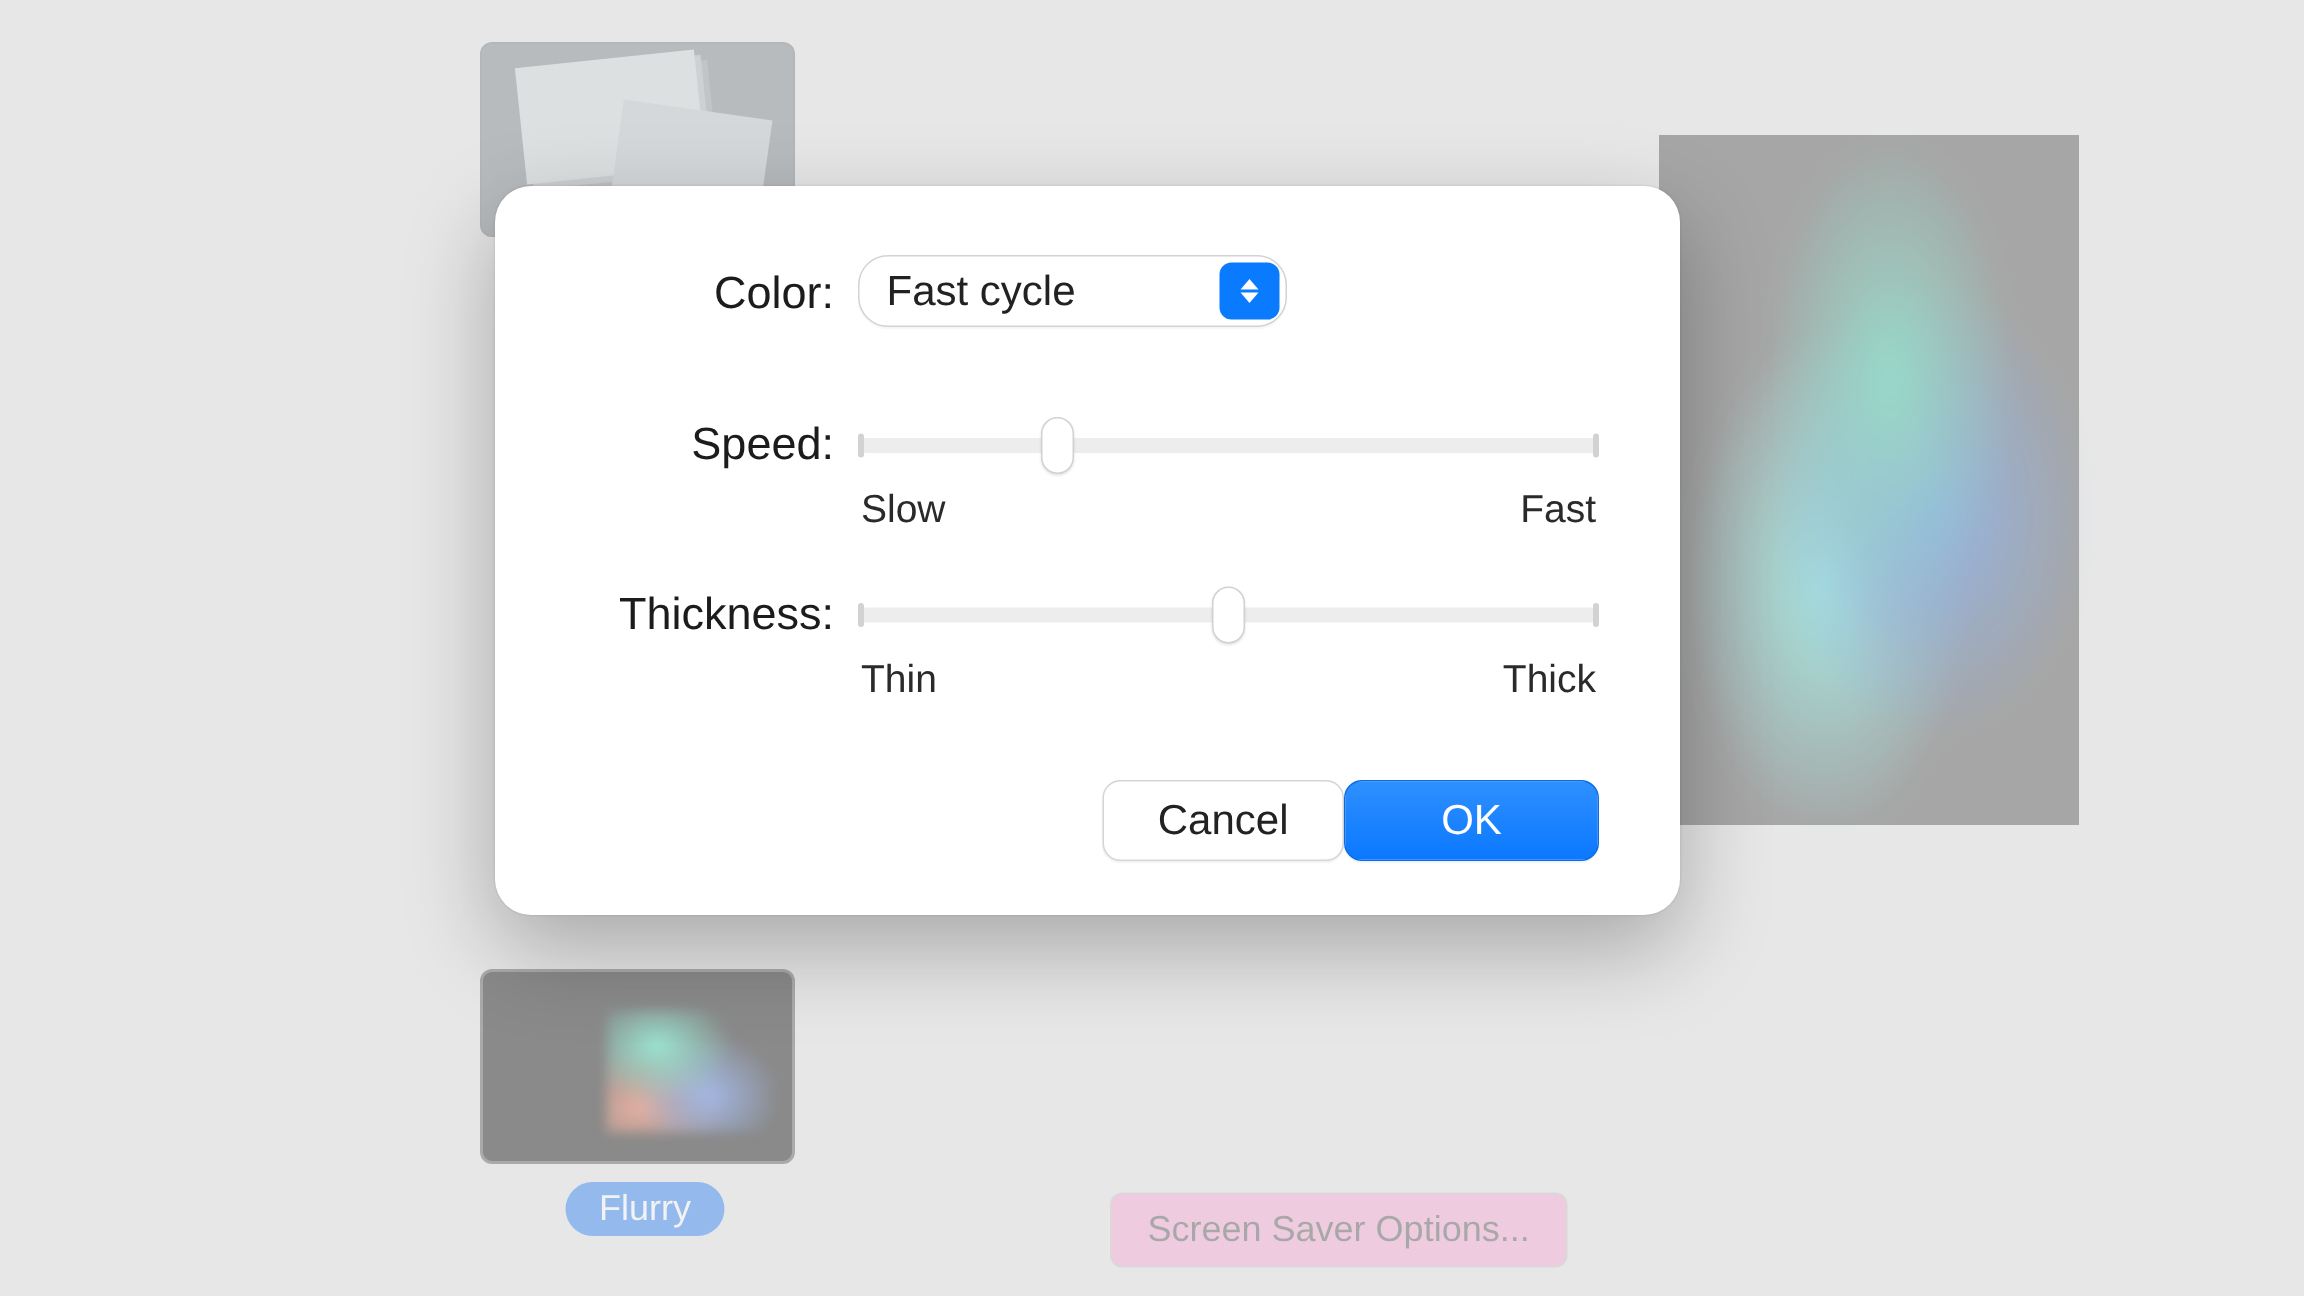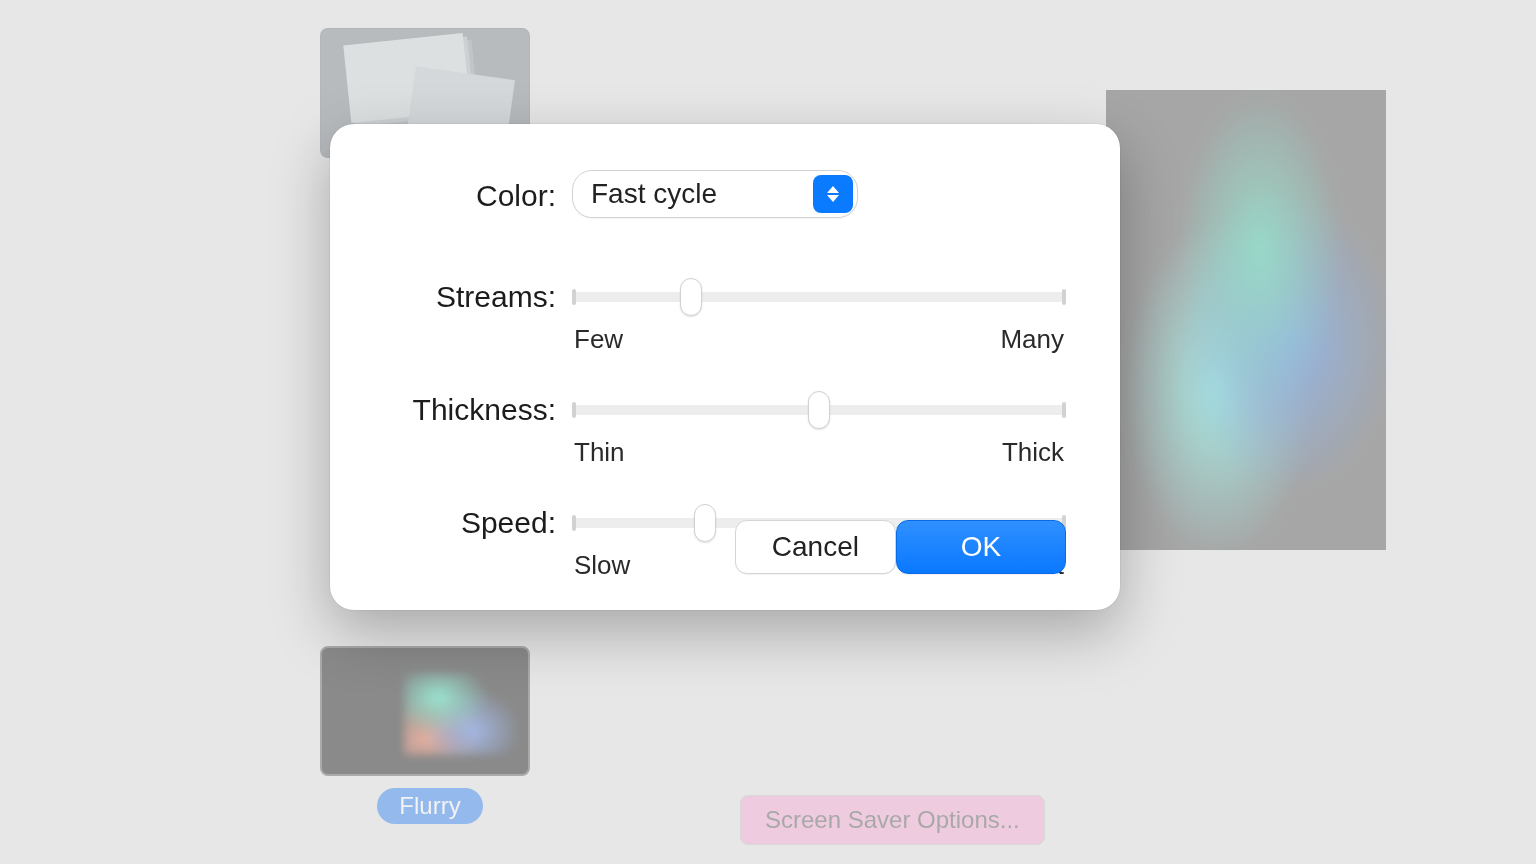--- a/index.html
+++ b/index.html
@@ -284,62 +284,48 @@
     <div class="row-label">Color:</div>
     <div class="select">
       <span>Fast cycle</span>
       <span class="select-chevrons">
         <span class="chev-up"></span>
           <span class="chev-down"></span>
       </span>
     </div>
   </div>
 
+
   <div class="row">
-    <div class="row-label">Streams:</div>
+    <div class="row-label">Speed:</div>
     <div class="slider-wrap">
       <div class="slider-track">
         <span class="slider-tick start"></span>
         <span class="slider-tick end"></span>
-        <span class="slider-thumb" style="left:24%"></span>
+        <span class="slider-thumb" style="left:27%"></span>
       </div>
       <div class="slider-labels">
-        <span>Few</span>
-        <span>Many</span>
+        <span>Slow</span>
+        <span>Fast</span>
       </div>
     </div>
   </div>
 
   <div class="row">
     <div class="row-label">Thickness:</div>
     <div class="slider-wrap">
       <div class="slider-track">
         <span class="slider-tick start"></span>
         <span class="slider-tick end"></span>
         <span class="slider-thumb" style="left:50%"></span>
       </div>
       <div class="slider-labels">
         <span>Thin</span>
         <span>Thick</span>
       </div>
     </div>
   </div>
 
-  <div class="row">
-    <div class="row-label">Speed:</div>
-    <div class="slider-wrap">
-      <div class="slider-track">
-        <span class="slider-tick start"></span>
-        <span class="slider-tick end"></span>
-        <span class="slider-thumb" style="left:27%"></span>
-      </div>
-      <div class="slider-labels">
-        <span>Slow</span>
-        <span>Fast</span>
-      </div>
-    </div>
-  </div>
-
   <div class="btn-row">
     <button class="btn">Cancel</button>
     <button class="btn primary">OK</button>
   </div>
 </div>
 
 </body></html>

